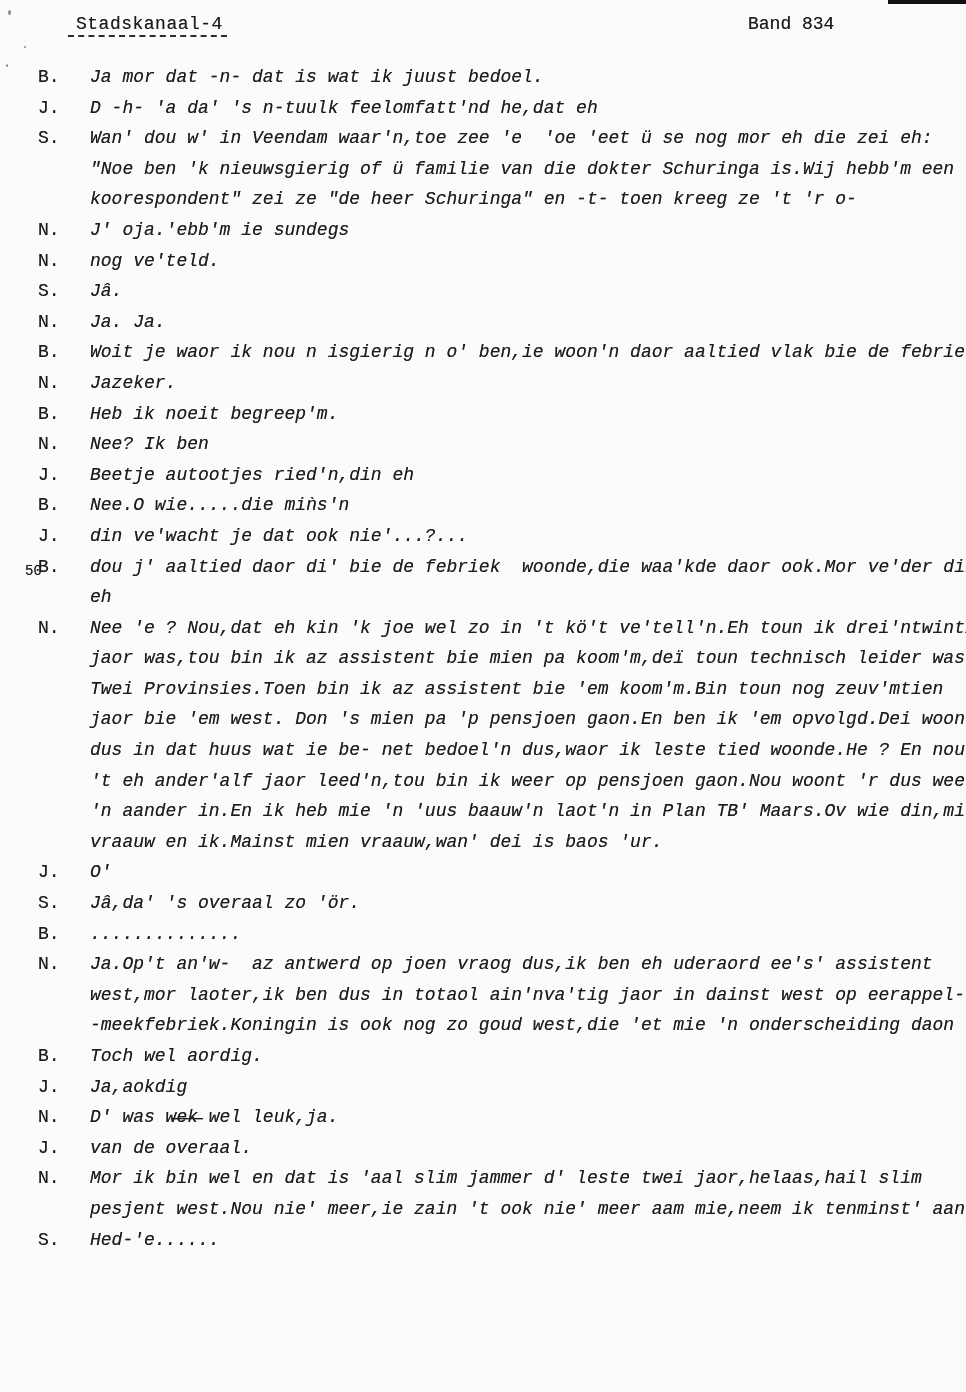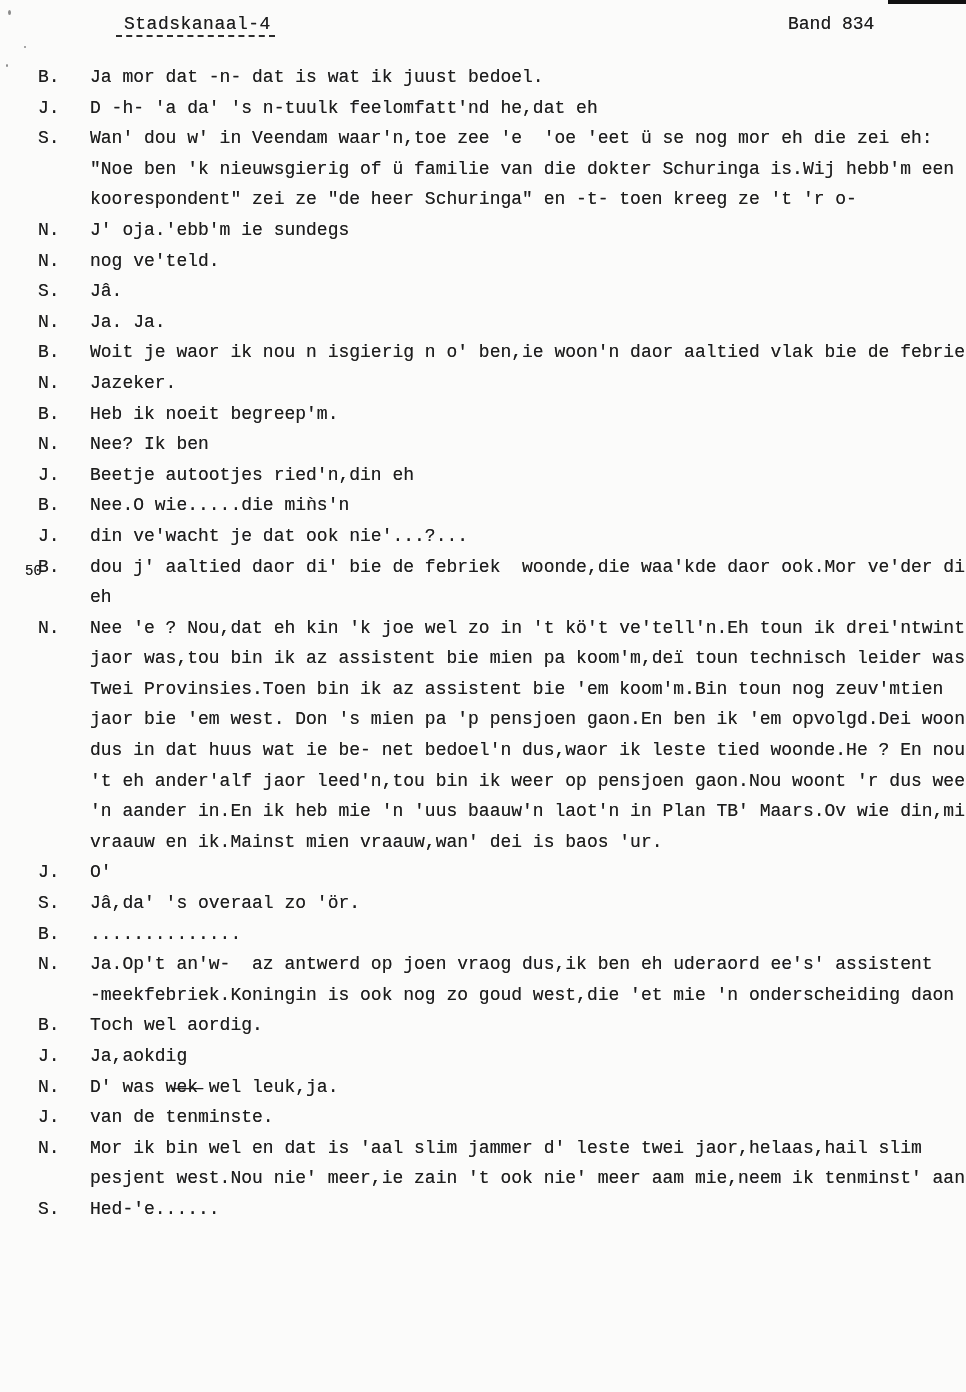--- a/index.html
+++ b/index.html
@@ -14,41 +14,41 @@
   .page{position:absolute;inset:0;overflow:hidden;}
   .scan-bar{position:absolute;top:0;left:888px;width:78px;height:4px;background:#111;}
   .speck{position:absolute;background:#8a8a8a;border-radius:50%;}
   .speck.s1{left:8px;top:10px;width:3px;height:5px;}
   .speck.s2{left:24px;top:46px;width:2px;height:2px;}
   .speck.s3{left:6px;top:64px;width:2px;height:3px;}
 
   .header{position:relative;height:48px;padding-top:14px;}
   .title{
     display:inline-block;
-    margin-left:116px;
+    margin-left:68px;
     padding:0 4px 1px 8px;
     font-size:18px;
     letter-spacing:.5px;
     border-bottom:2px dashed #2b2b2b;
     text-shadow:0 0 .5px rgba(10,10,10,.6);
   }
   .band{
-    position:absolute;left:788px;top:14px;
+    position:absolute;left:748px;top:14px;
     font-size:18px;
     text-shadow:0 0 .5px rgba(10,10,10,.6);
   }
 
   .dialogue{padding-left:38px;}
   .turn{display:flex;position:relative;}
   .speaker{
     width:52px;flex:none;
     font-size:18px;line-height:30.6px;
     text-shadow:0 0 .5px rgba(10,10,10,.6);
   }
-  .text{flex:1;min-width:0;}
+  .text{flex:1;min-width:0;font-style:italic;}
   .tline{
     font-size:18px;line-height:30.6px;
     white-space:pre;
     text-shadow:0 0 .5px rgba(10,10,10,.6);
   }
   .margin-note{
     position:absolute;left:-13px;top:11px;
     font-size:14px;
     text-shadow:0 0 .5px rgba(10,10,10,.6);
   }
@@ -211,20 +211,21 @@
     <div class="speaker">B.</div>
     <div class="text">
           <div class="tline">..............</div>
         </div>
   </div>
 
   <div class="turn">
     <div class="speaker">N.</div>
     <div class="text">
           <div class="tline">Ja.Op't an'w-  az antwerd op joen vraog dus,ik ben eh uderaord ee's' assistent</div>
+          <div class="tline">west,mor laoter,ik ben dus in totaol ain'nva'tig jaor in dainst west op eerappel-</div>
           <div class="tline">-meekfebriek.Koningin is ook nog zo goud west,die 'et mie 'n onderscheiding daon</div>
         </div>
   </div>
 
   <div class="turn">
     <div class="speaker">B.</div>
     <div class="text">
           <div class="tline">Toch wel aordig.</div>
         </div>
   </div>
@@ -239,21 +240,21 @@
   <div class="turn">
     <div class="speaker">N.</div>
     <div class="text">
           <div class="tline">D' was w̶e̶k̶ wel leuk,ja.</div>
         </div>
   </div>
 
   <div class="turn">
     <div class="speaker">J.</div>
     <div class="text">
-          <div class="tline">van de tenminste.</div>
+          <div class="tline">van de overaal.</div>
         </div>
   </div>
 
   <div class="turn">
     <div class="speaker">N.</div>
     <div class="text">
           <div class="tline">Mor ik bin wel en dat is 'aal slim jammer d' leste twei jaor,helaas,hail slim</div>
           <div class="tline">pesjent west.Nou nie' meer,ie zain 't ook nie' meer aam mie,neem ik tenminst' aan,</div>
         </div>
   </div>

